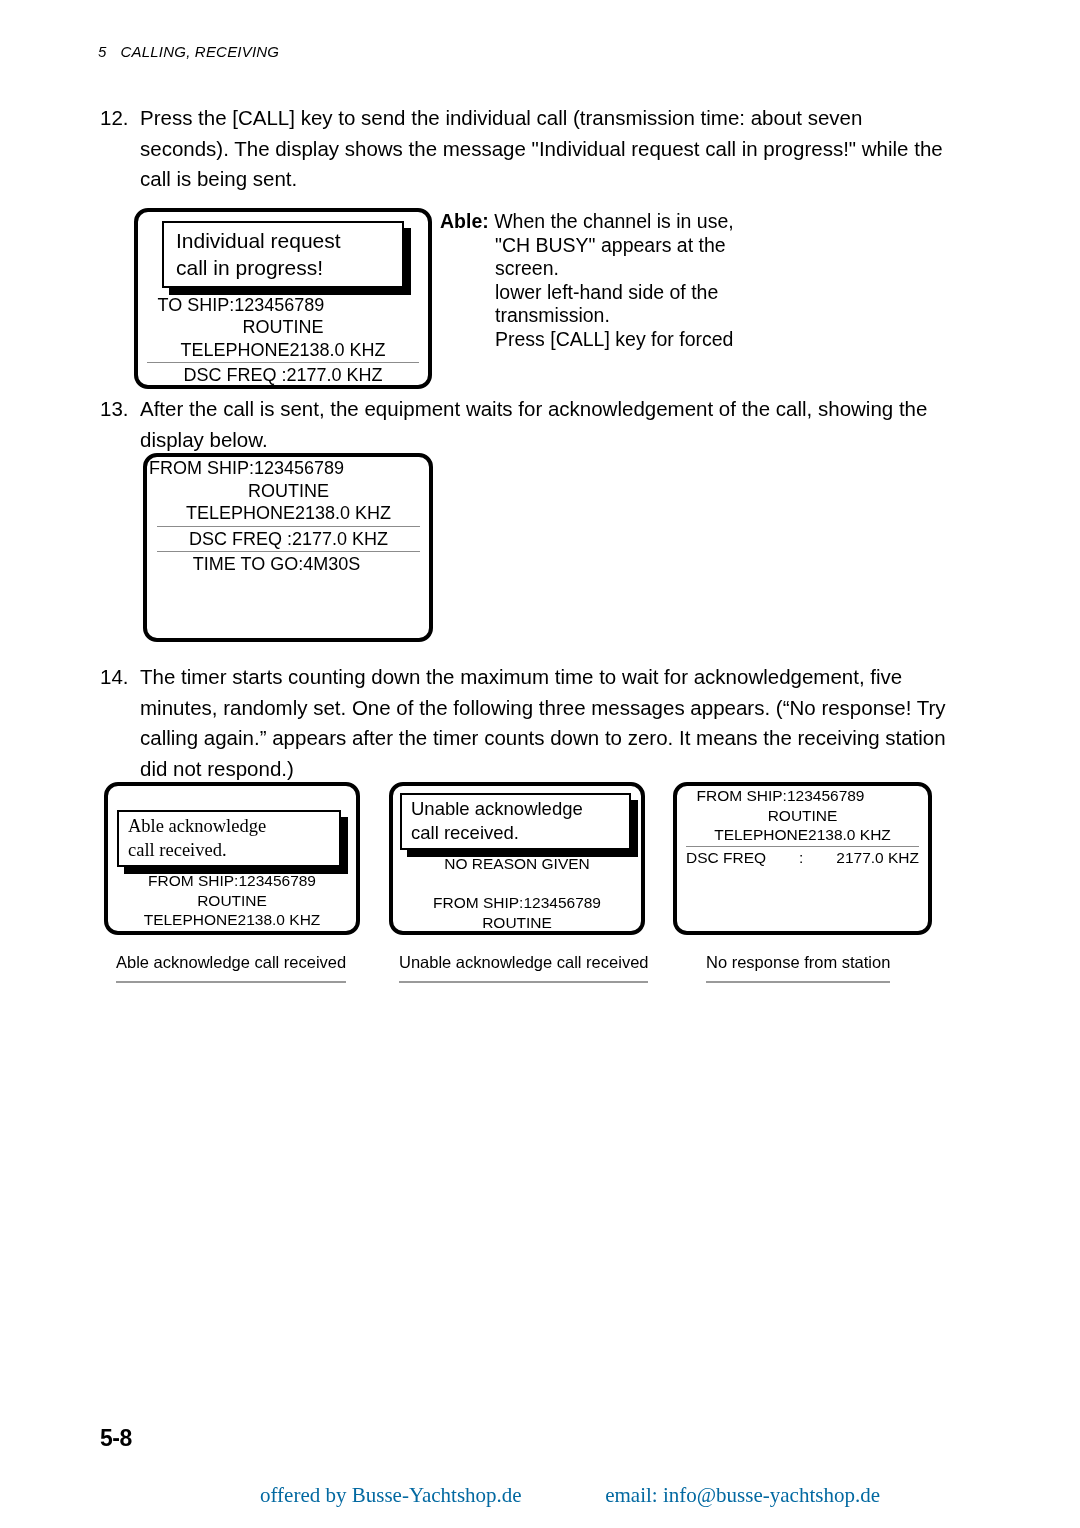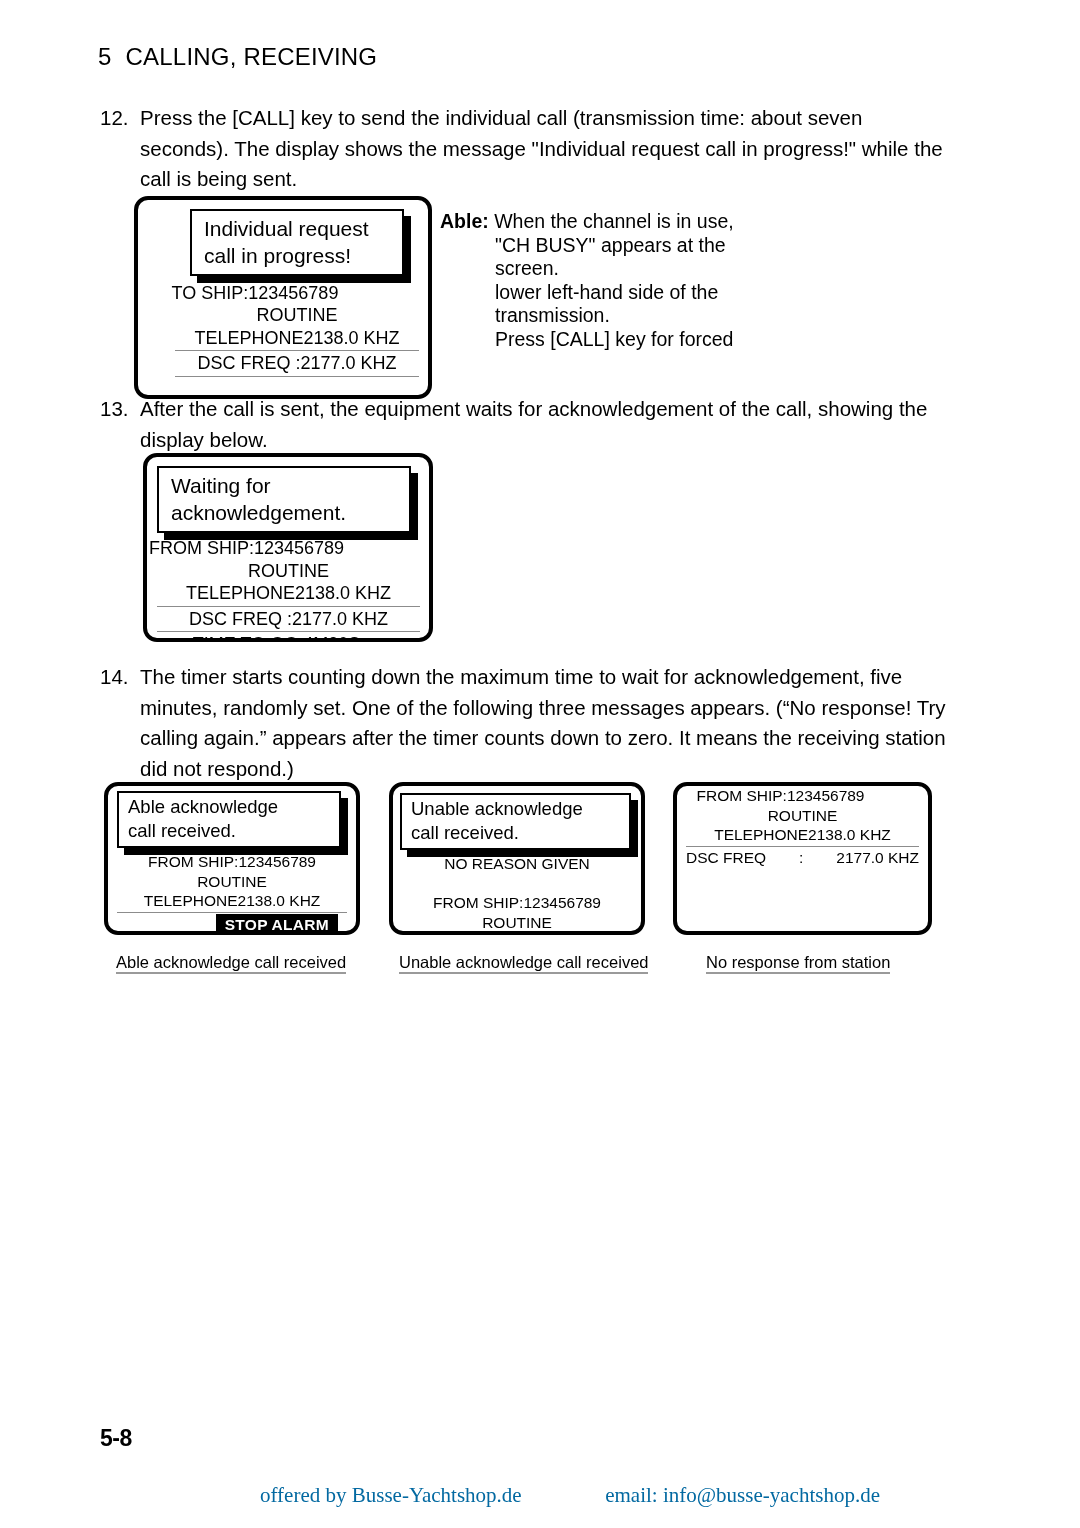--- a/index.html
+++ b/index.html
@@ -22,23 +22,24 @@
     left: 0; top: 0;
     width: 1080px;
     height: 1528px;
   }
 
   
   .running-head {
     position: absolute;
     left: 98px;
     top: 43px;
-    font-size: 24px;
+    font-size: 15px;
     letter-spacing: 0.2px;
     white-space: nowrap;
+    font-style: italic;
   }
   .running-head .chap-num { margin-right: 14px; }
 
   
   .step {
     position: absolute;
     display: flex;
     align-items: flex-start;
     font-size: 20.5px;
     line-height: 30.5px;
@@ -114,24 +115,23 @@
     background: #000;
     color: #ffffff;
     font-weight: bold;
     padding: 1px 9px 2px 9px;
     white-space: nowrap;
     letter-spacing: 0.3px;
   }
 
   
   #display1 {
-    left: 134px; top: 196px;
-    width: 298px; height: 203px;
+    left: 134px; top: 208px;
+    width: 298px; height: 181px;
     font-size: 17.5px;
-    padding-left: 28px;
   }
   #display1 .msgbox { font-size: 21px; line-height: 27px; }
   #display1 .msgbox-wrap { margin: 9px 24px 6px 24px; }
   #display1 .rows { font-size: 18px; line-height: 22.4px; }
   #display1 .rows .row-1 .val { padding-right: 84px; }
 
   
   .note {
     position: absolute;
     left: 440px;
@@ -159,21 +159,21 @@
   #display2 .rows { font-size: 18px; line-height: 22.5px; padding-left: 10px; }
   #display2 .rows .row-1 .val { padding-right: 84px; }
   #display2 .rows .row-5 .val { padding-right: 24px; }
 
   
   .display-small { font-size: 15px; height: 153px; top: 782px; }
   .display-small .msgbox { font-size: 18.5px; line-height: 24px; padding: 2px 5px 3px 9px; }
   .display-small .rows { font-size: 15.5px; line-height: 19.5px; }
 
   #display3 { left: 104px; width: 256px; }
-  #display3 .msgbox-wrap { margin: 5px 15px 4px 9px; }
+  #display3 .msgbox-wrap { margin: 24px 15px 4px 9px; font-family: Liberation Serif, serif; }
   #display3 .rows .row-1 .val { padding-right: 0px; }
 
   #display4 { left: 389px; width: 256px; }
   #display4 .msgbox-wrap { margin: 7px 10px 4px 7px; }
   #display4 .rows .blank { height: 19.5px; }
 
   #display5 { left: 673px; width: 259px; }
   #display5 .msgbox-wrap { margin: 7px 17px 4px 9px; }
   #display5 .rows .row-1 .val { padding-right: 44px; }
   #display5 .rows .dscrow .mid { padding-left: 0px; }
@@ -182,21 +182,21 @@
   #display5 .rows .dscrow .mid { flex: 1 1 auto; text-align: center; }
   #display5 .rows .dscrow .val { flex: 0 0 auto; }
 
   
   .caption {
     position: absolute;
     top: 953px;
     font-size: 16.5px;
     white-space: nowrap;
     border-bottom: 2px solid #9a9a9a;
-    padding-bottom: 0;
+    padding-bottom: 9px;
   }
   #caption1 { left: 116px; }
   #caption2 { left: 399px; }
   #caption3 { left: 706px; }
 
   
   .page-number {
     position: absolute;
     left: 100px;
     top: 1425px;
@@ -271,27 +271,20 @@
     <span class="note-ind">transmission.</span>
     <span class="note-ind"> Press [CALL] key for forced</span>
   </div>
 
   <div class="step" id="step13">
     <span class="num">13.</span>
     <span class="body">After the call is sent, the equipment waits for acknowledgement of the call, showing the display below.</span>
   </div>
 
   <div class="display" id="display2">
-    <div class="msgbox-wrap">
-      <div class="msgbox-shadow"></div>
-      <div class="msgbox">
-        <div class="line">Waiting for</div>
-        <div class="line">acknowledgement.</div>
-      </div>
-    </div>
     <div class="rows">
       <div class="row row-1">
         <span class="lab">FROM SHIP:</span>
         <span class="val">123456789</span>
       </div>
       <div class="row row-2">
         <span class="lab">ROUTINE</span>
         <span class="val"></span>
       </div>
       <div class="row row-3">

